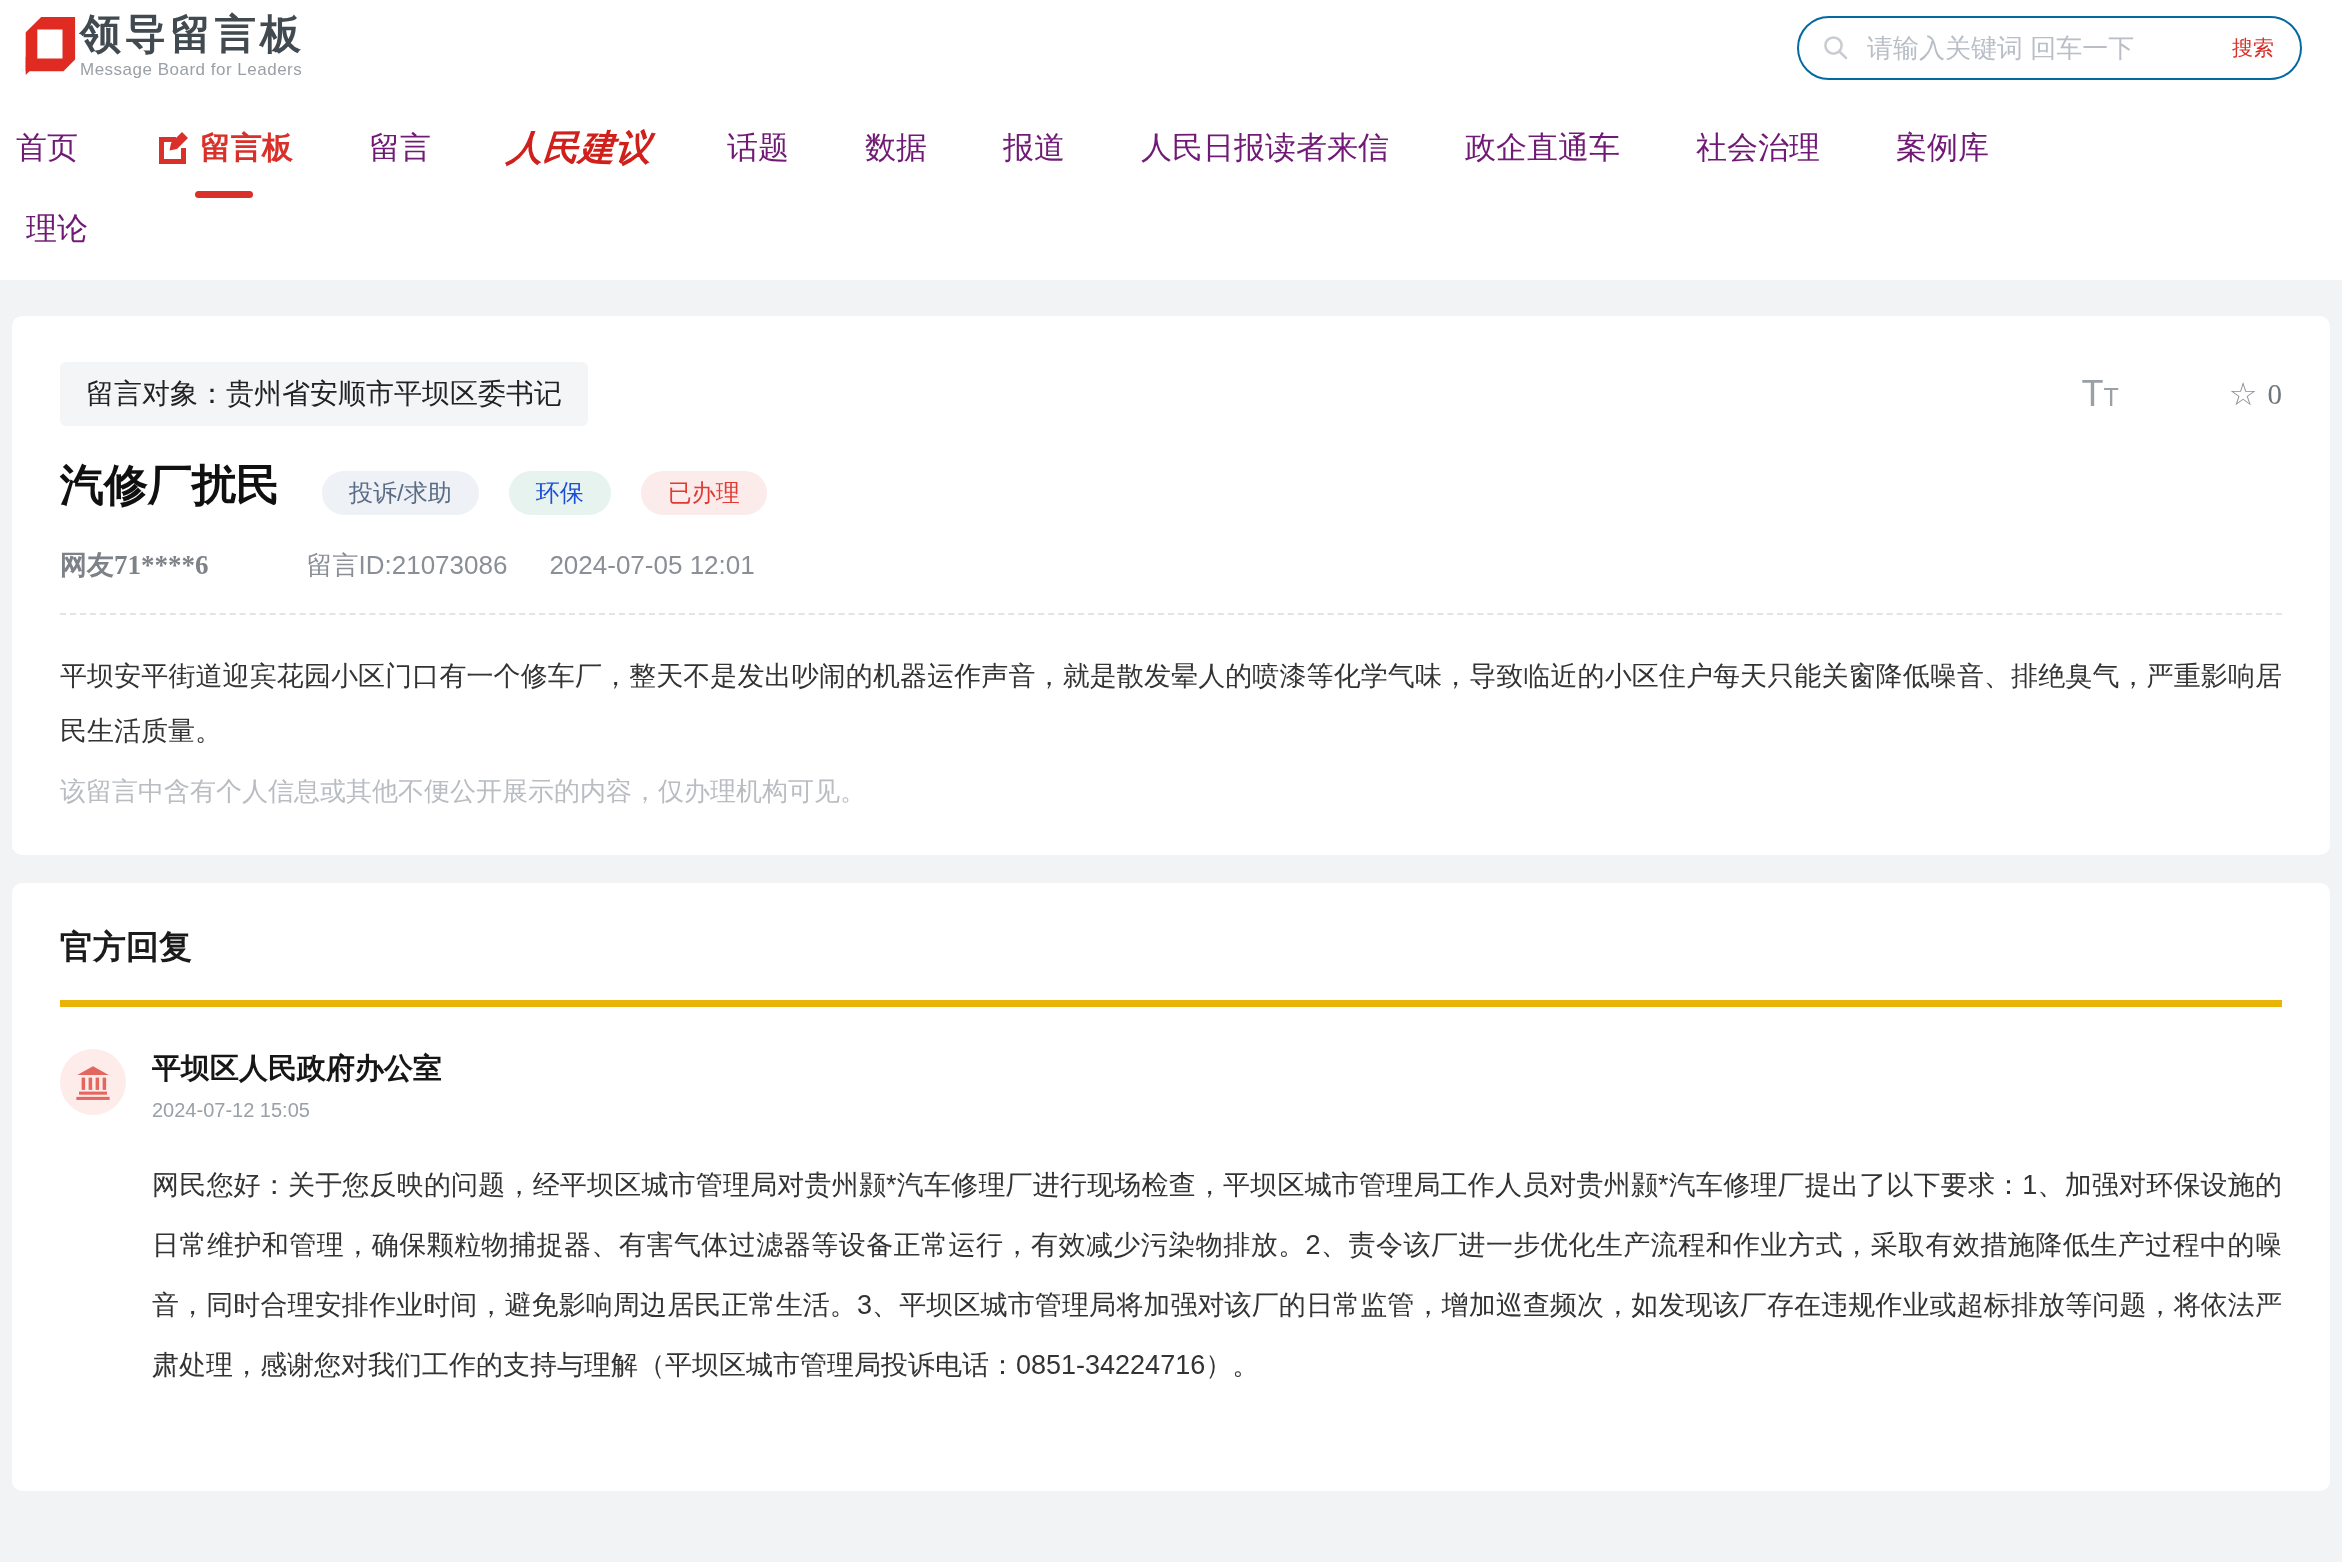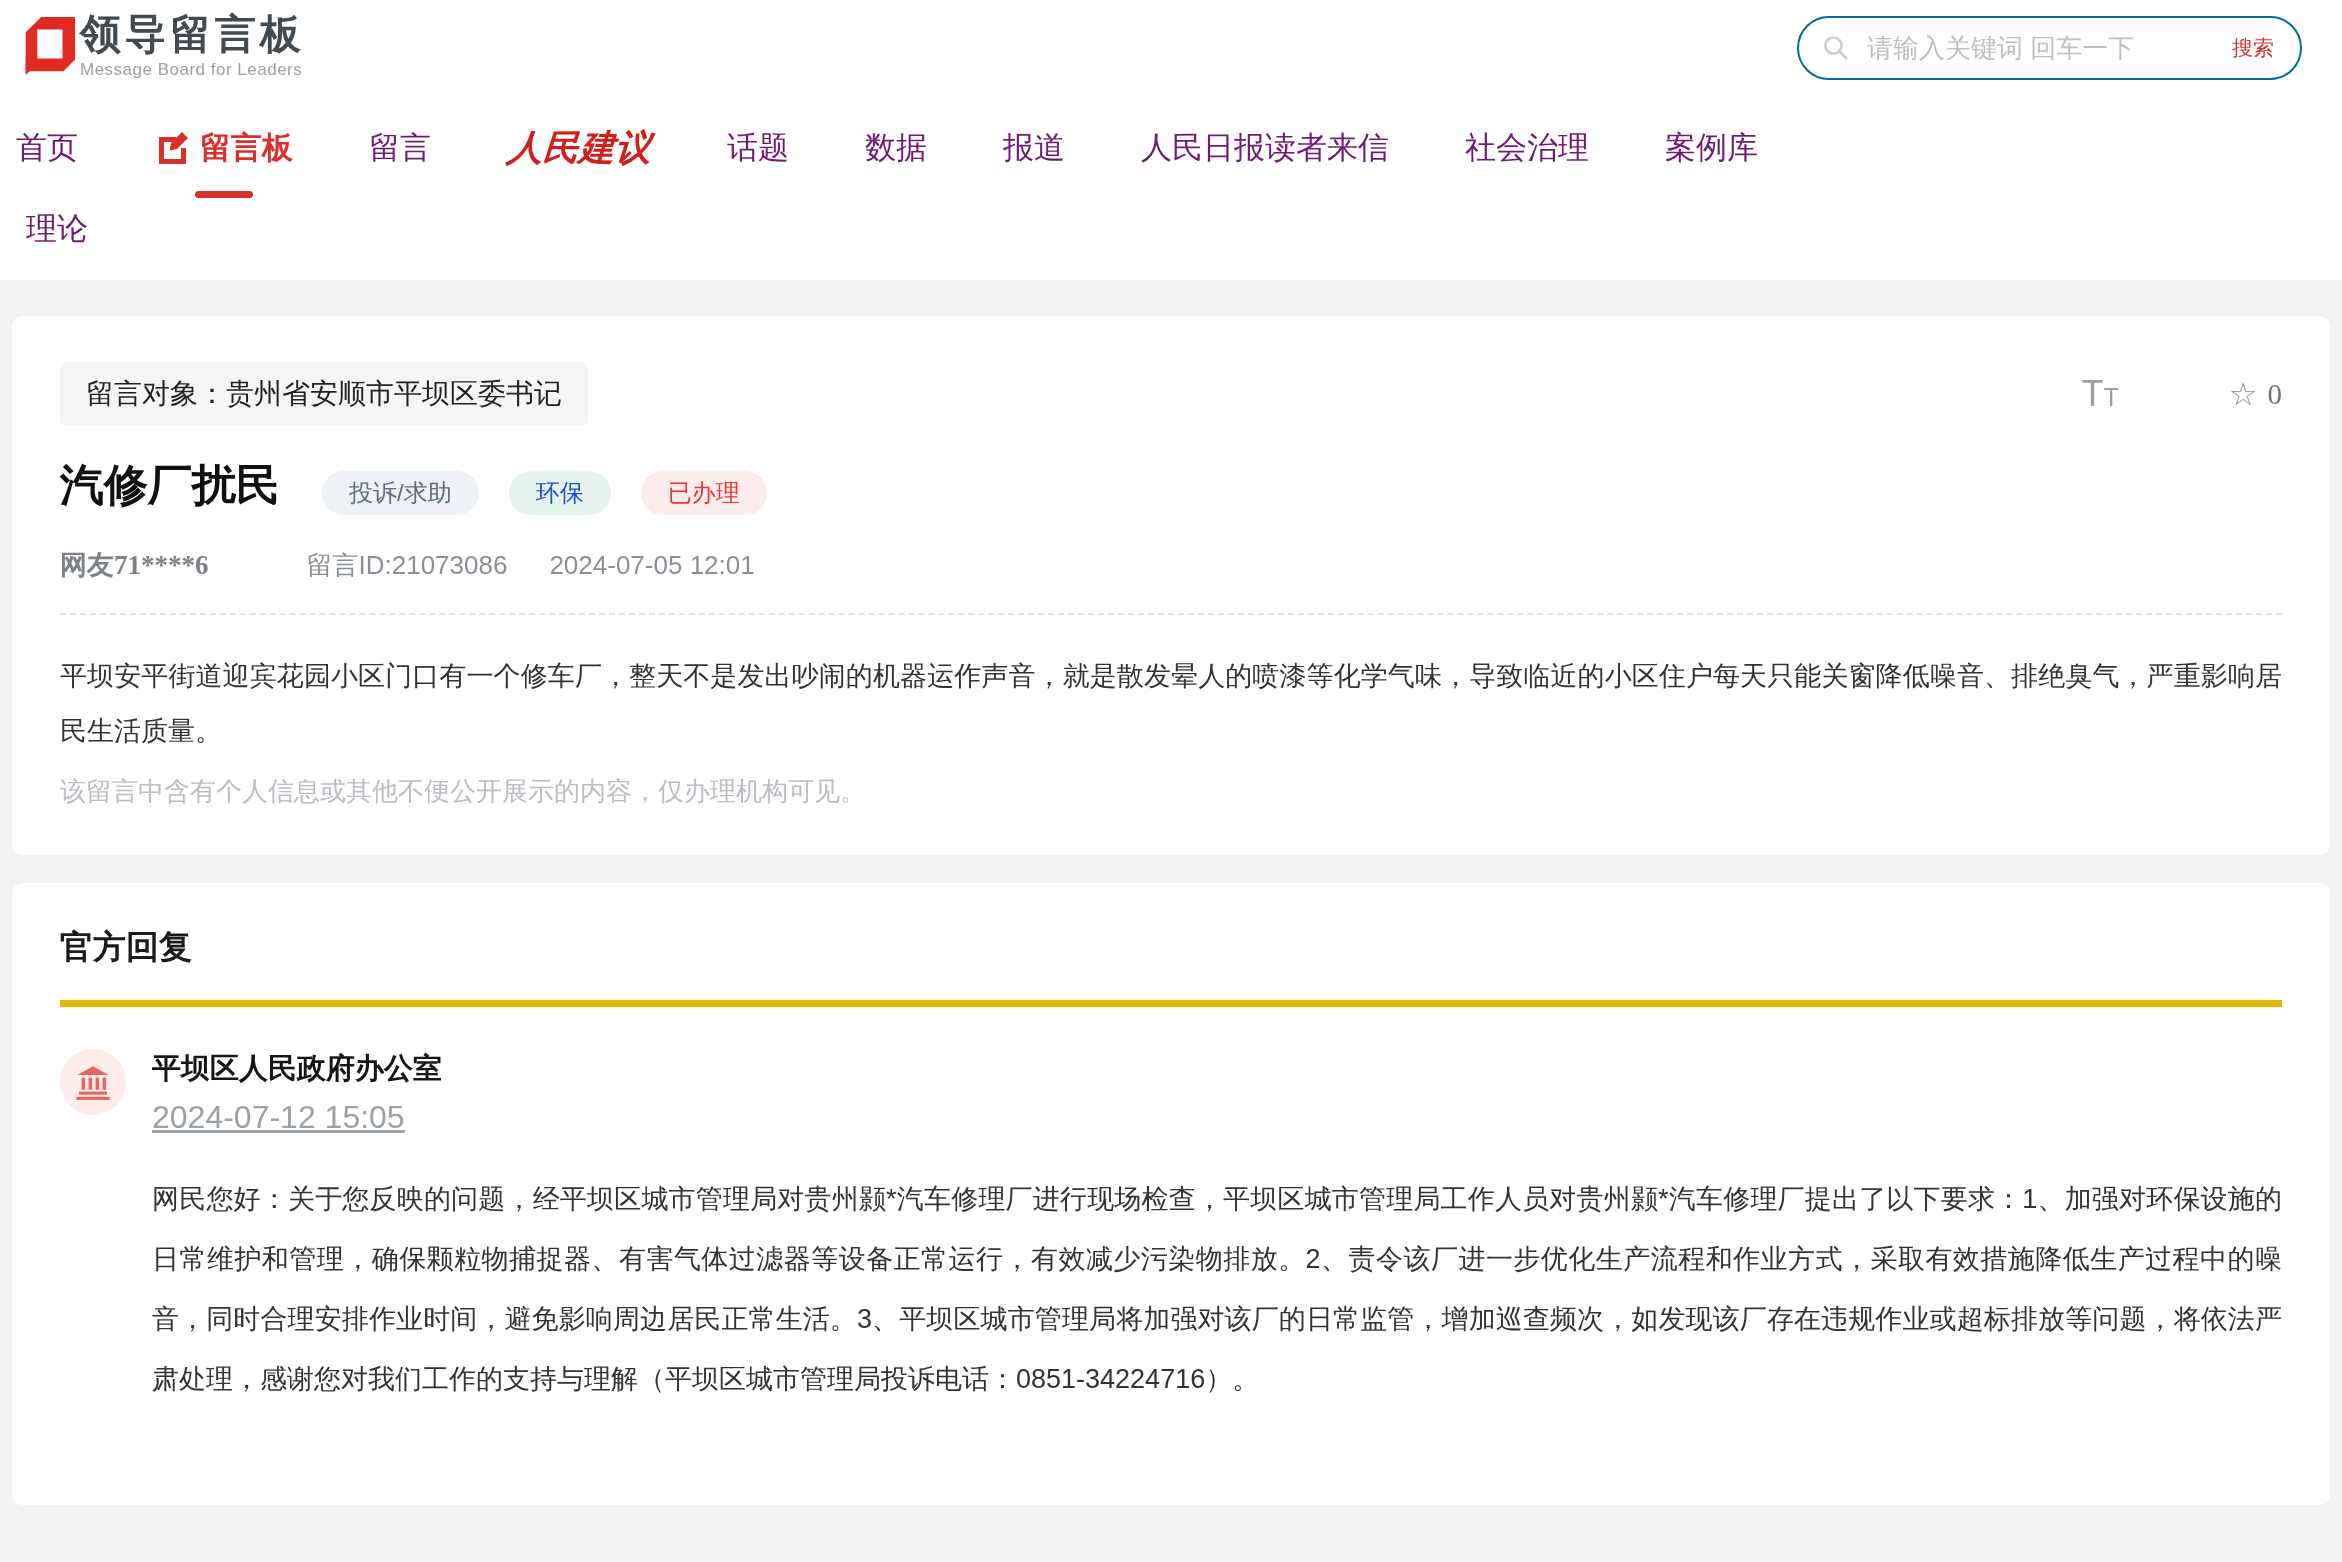--- a/index.html
+++ b/index.html
@@ -61,21 +61,21 @@
   .msg-body { margin-top:34px; font-size:27px; line-height:2.05; color:#333; text-align:justify; }
   .msg-note { margin-top:14px; font-size:26px; color:#b9bcc1; }
   .reply-card { padding:42px 48px 96px 48px; }
   .reply-title { font-family:"Liberation Serif","DejaVu Serif",serif; font-size:33px; font-weight:bold;
     color:#1b1b1b; padding-bottom:30px; border-bottom:7px solid #eab308; }
   .reply-item { margin-top:42px; position:relative; padding-left:92px; }
   .avatar { position:absolute; left:0; top:0; width:66px; height:66px; border-radius:50%;
     background:#fdecea; display:flex; align-items:center; justify-content:center; }
   .avatar svg { width:42px; height:42px; }
   .agency { font-size:29px; font-weight:bold; color:#161616; }
-  .reply-date { font-size:32px; color:#9aa0a6; margin-top:10px;text-decoration:underline; }
+  .reply-date { font-size:20px; color:#9aa0a6; margin-top:10px; }
   .reply-content { margin-top:34px; font-size:27px; line-height:2.22; color:#333; text-align:justify; }
 </style>
 </head>
 <body>
 
 <div class="header-top">
   <div class="logo">
     <svg class="logo-icon" viewBox="0 0 64 64">
       <path fill="#e02b22" fill-rule="evenodd" d="M22 3 H61 V47 L49 59 H10 V15 Z M22 16 H48 V46 H22 Z"></path>
       <path fill="#e02b22" d="M10 44 L10 63 L24 49 L14 49 Z"></path>
@@ -105,20 +105,21 @@
         <path fill="#d9302a" d="M28 2 l6 6 -11 11 -7.5 1.5 1.5 -7.5 Z"></path>
       </svg>
       <span>留言板</span>
     </a>
     <a class="nav-item">留言</a>
     <a class="nav-item brand">人民建议</a>
     <a class="nav-item">话题</a>
     <a class="nav-item">数据</a>
     <a class="nav-item">报道</a>
     <a class="nav-item">人民日报读者来信</a>
+    <a class="nav-item">政企直通车</a>
     <a class="nav-item">社会治理</a>
     <a class="nav-item">案例库</a>
   </div>
   <div class="nav-row2">
     <a class="nav-item">理论</a>
   </div>
 </nav>
 
 <main>
   <section class="card message-card">

